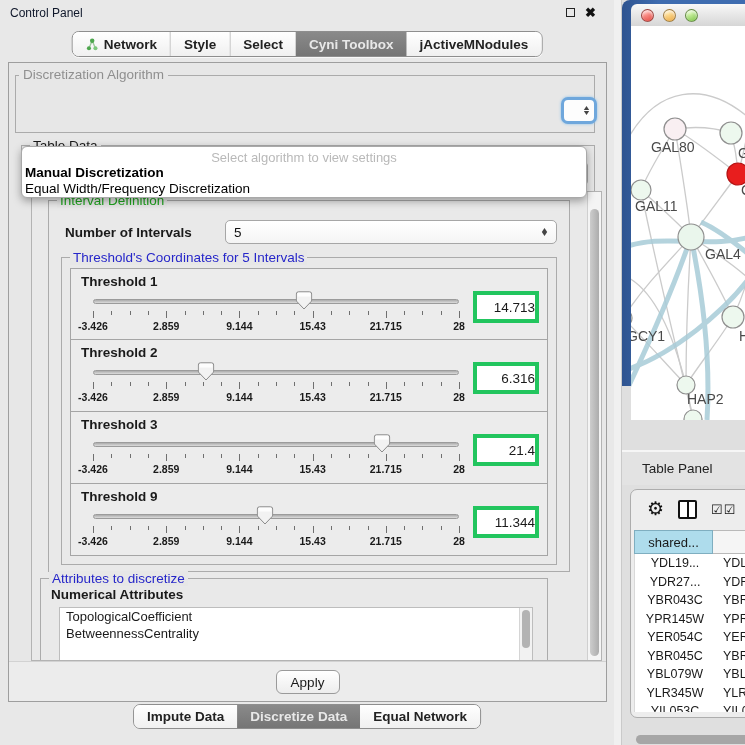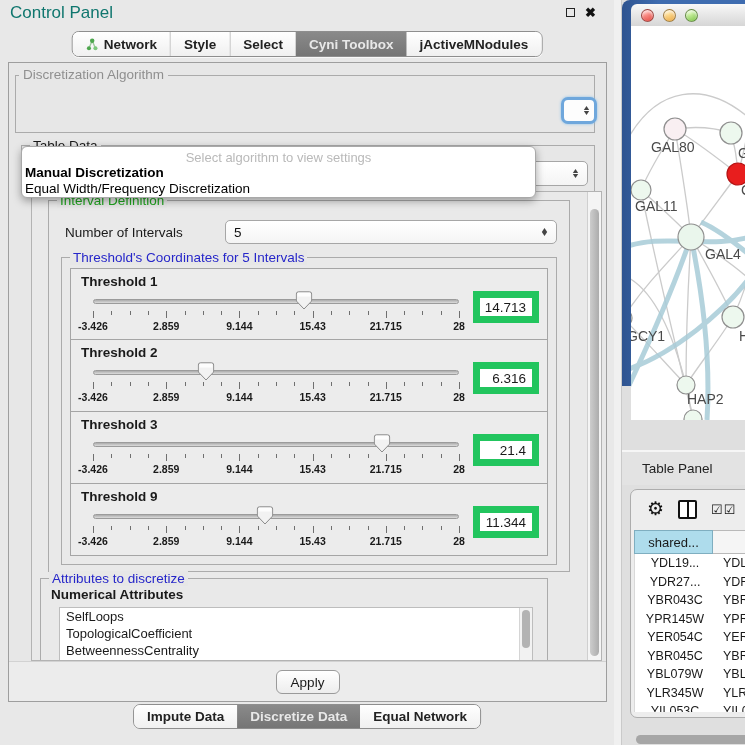--- a/index.html
+++ b/index.html
@@ -4,21 +4,21 @@
 <style>
   * { margin:0; padding:0; box-sizing:border-box; }
   html,body { width:745px; height:745px; overflow:hidden;
     font-family:"Liberation Sans", sans-serif; font-size:13px; color:#1a1a1a;
     background:#E6E6E6; }
   #root { position:relative; width:745px; height:745px; }
 
   
   #control-panel { position:absolute; left:0; top:0; width:614px; height:745px; background:#E8E8E8; }
   #cp-titlebar { position:absolute; left:0; top:0; width:100%; height:25px; display:flex; align-items:center; padding:0 10px; }
-  #cp-title { font-size:17px; color:#0f766e; }
+  #cp-title { font-size:12px; color:#0f172a; }
   #cp-winbtns { margin-left:auto; display:flex; gap:10px; align-items:center; padding-right:8px; }
   .float-icon { width:9px; height:9px; border:1.5px solid #222; background:transparent; }
   .close-icon { font-size:13px; font-weight:bold; color:#111; line-height:10px; }
 
   
   #top-tabs { position:absolute; left:50%; transform:translateX(-50%); top:31px; height:26px;
     display:flex; border:1px solid #8E8E8E; border-radius:7px; overflow:hidden; background:#FCFCFC;
     box-shadow:0 1px 0 rgba(255,255,255,.7); }
   .seg { display:flex; align-items:center; gap:5px; padding:0 13px; font-size:13.5px; font-weight:bold; color:#222;
     background:linear-gradient(#FFFFFF,#F0F0F0); white-space:nowrap; }
@@ -31,21 +31,21 @@
     border:1px solid #9E9E9E; background:#E7E7E7; }
   #algo-groupbox { position:absolute; left:6px; top:12px; width:580px; height:58px; border:1px solid #ABABAB; }
   #algo-group-title { position:absolute; left:10px; top:4px; background:#E7E7E7; padding:0 4px; color:#8f8f8f; font-size:13.5px; }
   #algo-combo-remnant { position:absolute; left:552px; top:34px; width:36px; height:27px;
     background:#FDFDFD; border:3px solid #6FA7DC; border-radius:7px; box-shadow:0 0 3px #8CC0EA;
     display:flex; align-items:center; justify-content:flex-end; padding-right:4px; }
   .stepper { display:flex; flex-direction:column; align-items:center; line-height:4.5px; }
   .stepper b { font-size:7px; color:#444; font-weight:normal; transform:scaleX(1.3); }
 
   
-  #algo-dropdown { position:absolute; left:12px; top:83px; width:515px; height:52px; background:#FFFFFF;
+  #algo-dropdown { position:absolute; left:12px; top:83px; width:566px; height:52px; background:#FFFFFF;
     border:1px solid #A9A9A9; border-radius:6px; box-shadow:0 3px 8px rgba(0,0,0,.35); z-index:30; }
   #dd-hint { position:absolute; left:0; right:0; top:3px; text-align:center; color:#B9B9B9; font-size:13px; }
   .dd-option { position:absolute; left:3px; font-size:13.5px; color:#000; }
   #dd-opt-0 { top:18px; font-weight:bold; }
   #dd-opt-1 { top:34px; }
 
   
   .groupbox { position:absolute; border:1px solid #ABABAB; }
   .group-title { position:absolute; left:8px; top:-8px; background:#E7E7E7; padding:0 3px; font-size:13.5px; }
   .gt-green { color:var(--green-title); }
@@ -59,38 +59,38 @@
   #tabledata-combo { position:absolute; left:8px; top:15px; width:558px; height:25px; }
 
   
   #scroll-pane { position:absolute; left:22px; top:128px; width:571px; height:470px;
     border:1px solid #B3B3B3; background:#E9E9E9; overflow:hidden; }
   #sp-scrollbar { position:absolute; right:0; top:0; bottom:0; width:14px; background:#F4F4F4; border-left:1px solid #CFCFCF; }
   #sp-thumb { position:absolute; left:2px; right:2px; top:17px; bottom:4px;
     background:linear-gradient(90deg,#CDCDCD,#ACACAC); border-radius:5px; }
 
   #interval-group { left:16px; top:8px; width:522px; height:372px; }
-  #num-intervals-label { position:absolute; left:16px; top:24px; font-weight:normal; font-size:13.5px; }
+  #num-intervals-label { position:absolute; left:16px; top:24px; font-weight:bold; font-size:13.5px; }
   #num-intervals-combo { position:absolute; left:176px; top:19px; width:332px; height:24px; }
   #thr-group { left:12px; top:56px; width:496px; height:308px; }
 
   .threshold-panel { position:relative; margin:0 8px; height:72px; border:1px solid #A5A5A5; border-top:none; background:#ECECEC; }
   .threshold-panel:first-child { border-top:1px solid #A5A5A5; }
   .thr-label { position:absolute; left:10px; top:5px; font-weight:bold; font-size:13.5px; }
   .slider-zone { position:absolute; left:22px; right:88px; top:0; bottom:0; }
   .track { position:absolute; left:0; right:0; top:30px; height:5px; border-radius:3px;
     background:linear-gradient(#ABABAB,#DCDCDC); border:1px solid #9B9B9B; }
   .thumb { position:absolute; top:22px; width:17px; height:19px; transform:translateX(-50%); z-index:2; }
   .ticks { position:absolute; left:0; right:0; top:42px; height:8px; }
   .tick { position:absolute; top:0; width:1px; height:4px; background:#6F6F6F; }
   .tick.major { height:7px; }
   .ticklabels { position:absolute; left:0; right:0; top:51px; height:12px; }
   .ticklab { position:absolute; transform:translateX(-50%); font-size:10.5px; font-weight:bold; color:#1a1a1a; white-space:nowrap; }
   .thr-value { position:absolute; right:8px; top:22px; width:66px; height:32px; background:#FFFFFF;
-    border:7px solid #22c55e; display:flex; align-items:center; justify-content:flex-end; padding-right:6px; font-size:13.5px; }
+    border:4px solid #22c55e; display:flex; align-items:center; justify-content:flex-end; font-size:13.5px; }
 
   #attr-group { left:8px; top:386px; width:508px; height:120px; }
   #attr-header { position:absolute; left:10px; top:8px; font-weight:bold; font-size:13.5px; }
   #attr-list { position:absolute; left:18px; top:28px; width:474px; height:120px; background:#FFFFFF; border:1px solid #BDBDBD; overflow:hidden; }
   .attr-item { height:17px; line-height:17px; padding-left:6px; font-size:13px; }
   #attr-scrollbar { position:absolute; right:0; top:0; bottom:0; width:13px; background:#F2F2F2; border-left:1px solid #D5D5D5; }
   #attr-thumb { position:absolute; left:2px; right:2px; top:2px; height:38px; background:#B3B3B3; border-radius:5px; }
 
   
   #apply-strip { position:absolute; left:0; right:0; bottom:0; height:40px; background:#ECECEC; border-top:1px solid #D2D2D2; }
@@ -399,21 +399,20 @@
   </div>
 </div>
           </div>
         </div>
 
         <div id="attr-group" class="groupbox">
           <span class="group-title gt-blue">Attributes to discretize</span>
           <span id="attr-header">Numerical Attributes</span>
           <div id="attr-list">
             <div id="attr-items">
-                <div class="attr-item">SelfLoops</div>
                 <div class="attr-item">TopologicalCoefficient</div>
                 <div class="attr-item">BetweennessCentrality</div>
               </div>
             <div id="attr-scrollbar">
               <div id="attr-thumb"></div>
             </div>
           </div>
         </div>
 
         <div id="sp-scrollbar">

